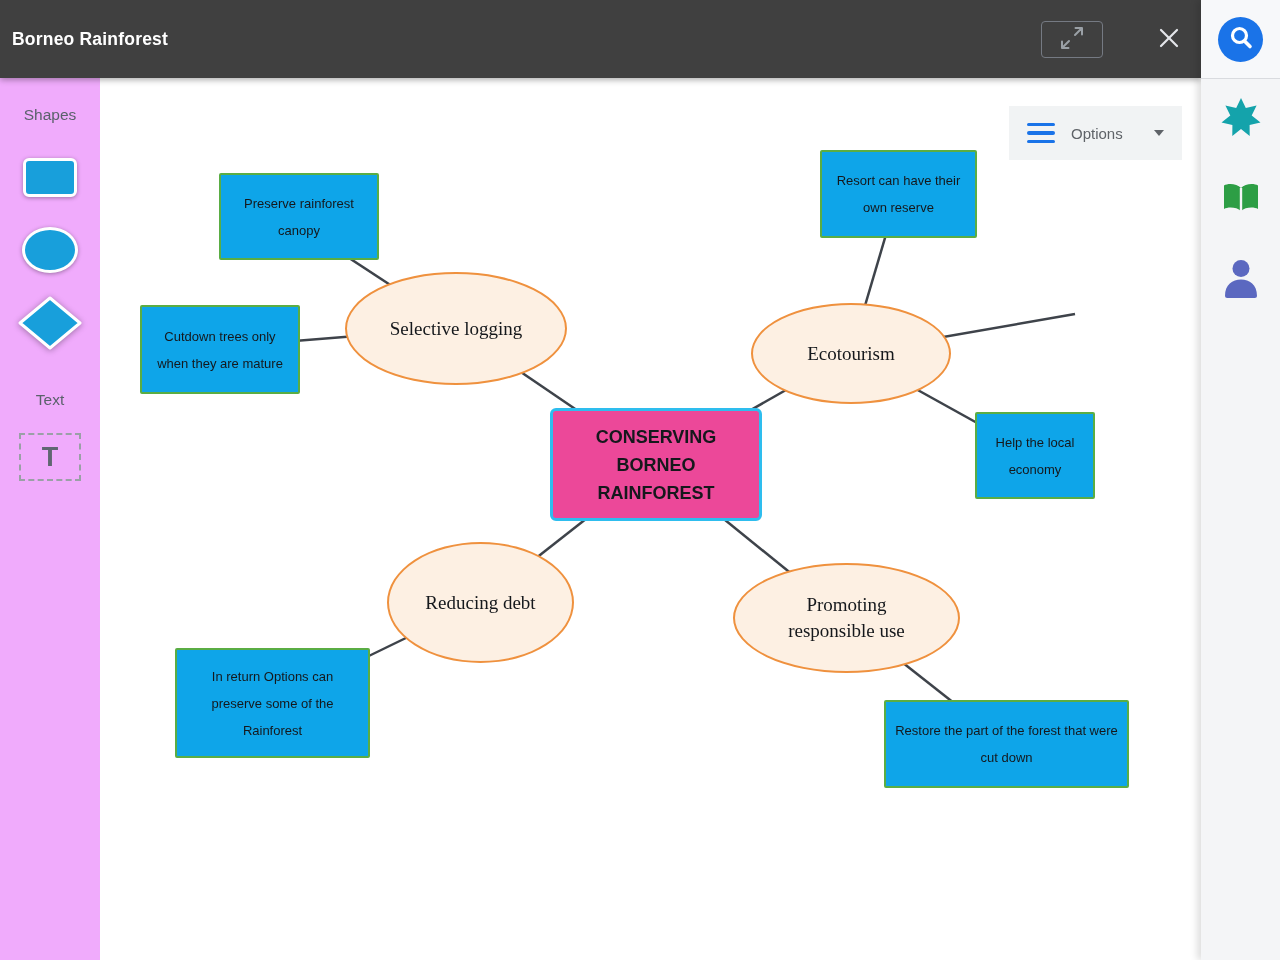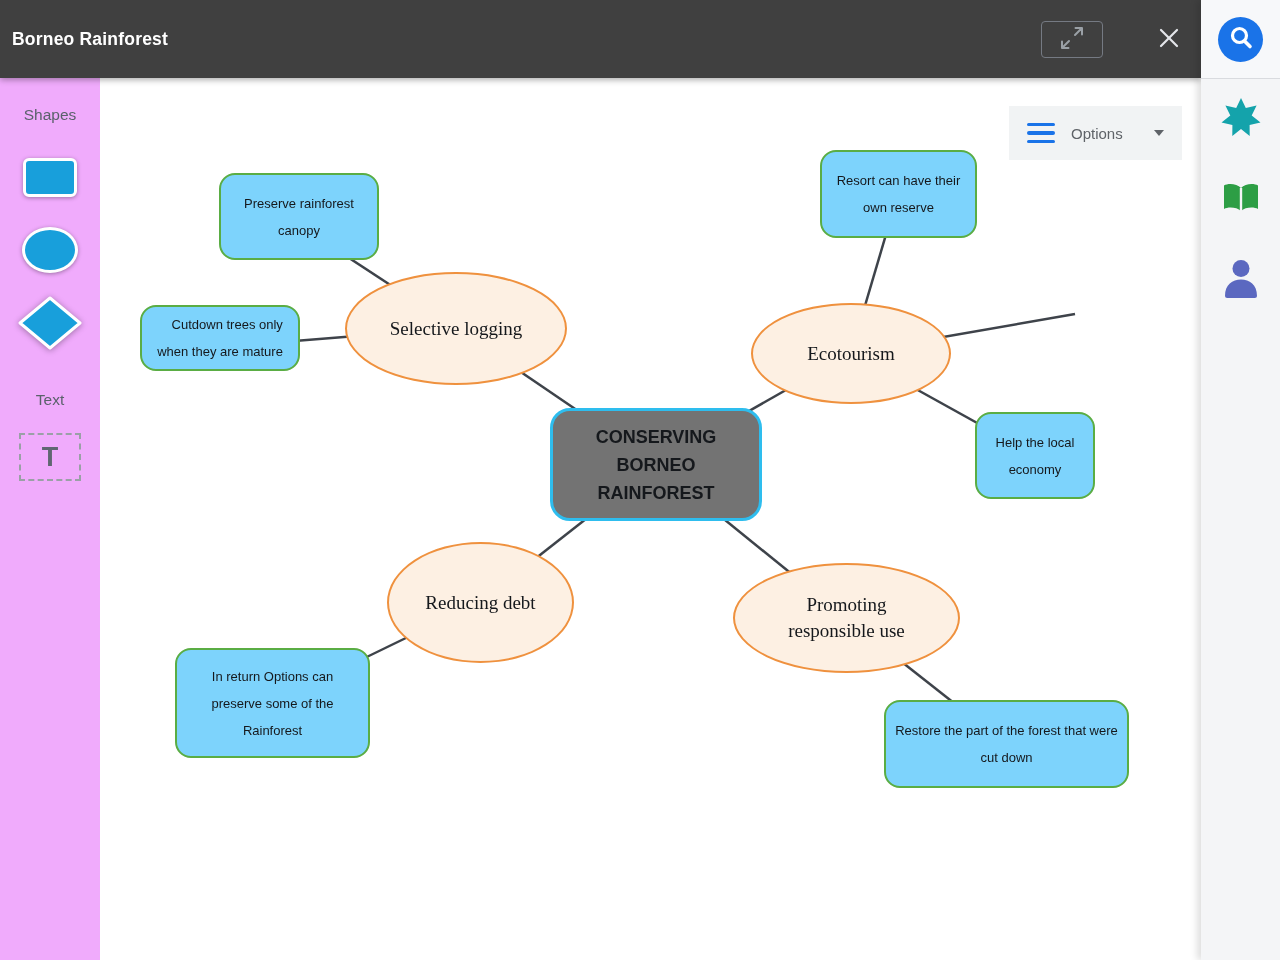--- a/index.html
+++ b/index.html
@@ -39,32 +39,32 @@
                display:flex; align-items:center; justify-content:center; cursor:pointer; }
 
   
   .canvas { position:absolute; left:100px; top:78px; width:1101px; height:882px;
             background:#fff; z-index:1; }
   .edges { position:absolute; left:0; top:0; z-index:1; }
   .node { position:absolute; z-index:2; display:flex; align-items:center; justify-content:center;
           text-align:center; white-space:pre-line; color:#15181c; cursor:pointer; }
   .topic { background:#fdf0e3; border:2.5px solid #ef913e; border-radius:50%;
            font-size:19px; line-height:26px;font-family:Liberation Serif, serif; }
-  .detail { background:#7dd3fc; border:2.5px solid #5aad44; border-radius:16px;
+  .detail { background:#0ea5e9; border:2.5px solid #5aad44; border-radius:2px;
             font-size:13px; line-height:27px; padding:0 8px; }
-  .central { background:#737373; border:3px solid #2ebdee; border-radius:20px;
+  .central { background:#ec4899; border:3px solid #2ebdee; border-radius:6px;
              font-size:18px; font-weight:bold; line-height:28px; }
 
   .n-central   { left:450px; top:330px; width:212px; height:113px; }
   .n-selective { left:245px; top:194px; width:222px; height:113px; }
   .n-ecotour   { left:651px; top:225px; width:200px; height:101px; }
   .n-reducing  { left:287px; top:464px; width:187px; height:121px; }
   .n-promoting { left:633px; top:485px; width:227px; height:110px; }
   .n-preserve  { left:119px; top:95px;  width:160px; height:87px; }
-  .n-cutdown   { left:40px;  top:227px; width:160px; height:66px;text-align:right; }
+  .n-cutdown   { left:40px;  top:227px; width:160px; height:89px; }
   .n-resort    { left:720px; top:72px;  width:157px; height:88px; }
   .n-educate   { left:916px; top:193px; width:119px; height:86px; }
   .n-help      { left:875px; top:334px; width:120px; height:87px; }
   .n-malaysia  { left:75px;  top:570px; width:195px; height:110px; }
   .n-restore   { left:784px; top:622px; width:245px; height:88px; }
 
   
   .options-btn { position:absolute; left:901px; top:28px; width:173px; height:54px;
                  background:#f1f3f4; display:flex; align-items:center; cursor:pointer; z-index:3;margin-left:8px; }
   .hamburger { margin-left:18px; display:flex; flex-direction:column; gap:5px; }

